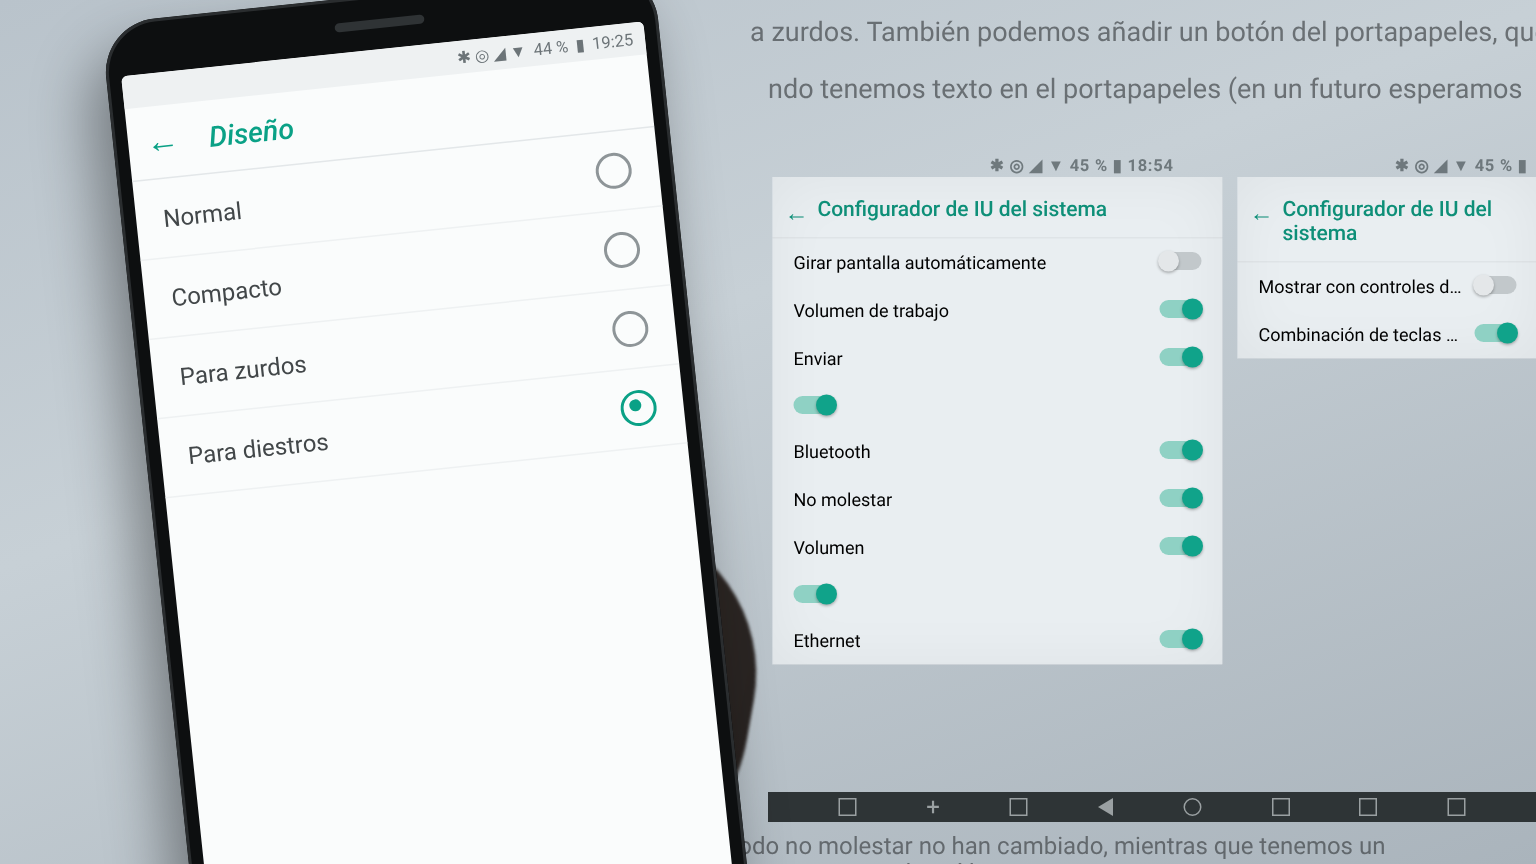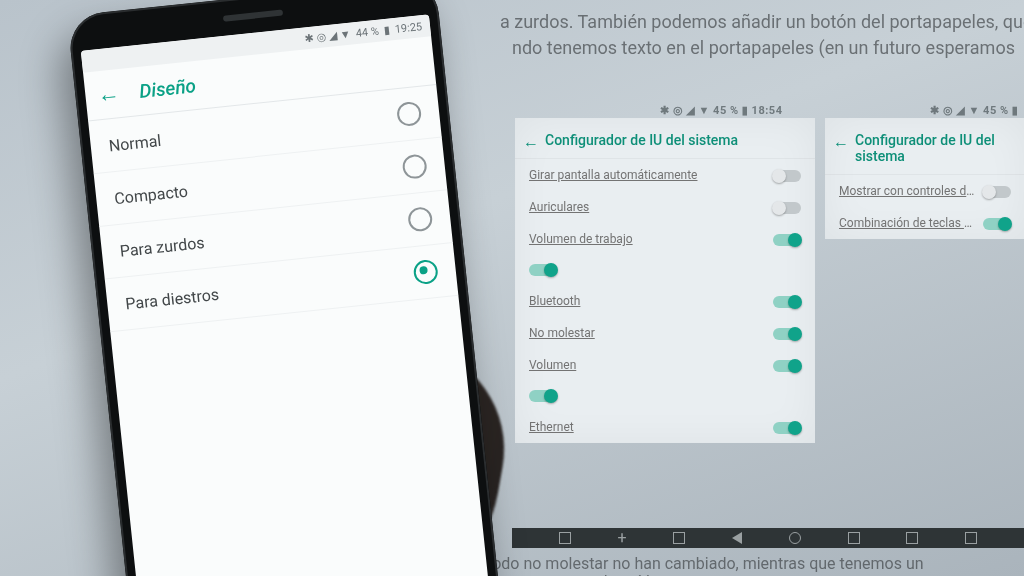--- a/index.html
+++ b/index.html
@@ -22,21 +22,21 @@
   
   .bg-text {
     position: absolute;
     color: #3a3e41;
     font-size: 18px;
     line-height: 1.5;
     opacity: 0.65;
     white-space: nowrap;
   }
   .bg-text.t1 { left: 500px; top: 8px; }
-  .bg-text.t2 { left: 512px; top: 34px; }
+  .bg-text.t2 { left: 512px; top: 46px; }
   .bg-text.b1 { left: 390px; top: 552px; font-size:16px; }
   .bg-text.b2 { left: 460px; top: 570px; font-size:16px; }
 
   
   .bg-col {
     position: absolute;
     top: 118px;
     width: 300px;
     background: #e9eef1;
     padding-top: 4px;
@@ -68,26 +68,25 @@
   .bg-header .arrow {
     position: absolute;
     left: 8px;
     top: 10px;
     color: #0e8f78;
     font-size: 16px;
   }
 
   .bg-row {
     display: flex;
-    align-items: flex-end;
+    align-items: flex-start;
     justify-content: space-between;
     padding: 9px 14px;
     font-size: 12px;
-    color: #737373;
-    text-decoration: underline;
+    color: #000000;
   }
   .bg-row .label { flex: 1; padding-right: 8px; white-space: nowrap; overflow:hidden; text-overflow:ellipsis; }
 
   .bg-toggle {
     width: 28px;
     height: 12px;
     border-radius: 6px;
     position: relative;
     flex-shrink: 0;
   }
@@ -258,27 +257,27 @@
       <span>Configurador de IU del sistema</span>
     </div>
     <div id="bg-left-rows">
         <div class="bg-row">
           <div class="label">Girar pantalla automáticamente</div>
           <div class="bg-toggle off">
             <div class="knob"></div>
           </div>
         </div>
         <div class="bg-row">
-          <div class="label">Auriculares</div>
-          <div class="bg-toggle off">
-            <div class="knob"></div>
-          </div>
-        </div>
-        <div class="bg-row">
           <div class="label">Volumen de trabajo</div>
+          <div class="bg-toggle on">
+            <div class="knob"></div>
+          </div>
+        </div>
+        <div class="bg-row">
+          <div class="label">Enviar</div>
           <div class="bg-toggle on">
             <div class="knob"></div>
           </div>
         </div>
         <div class="bg-row">
           <div class="bg-toggle on">
             <div class="knob"></div>
           </div>
         </div>
         <div class="bg-row">

